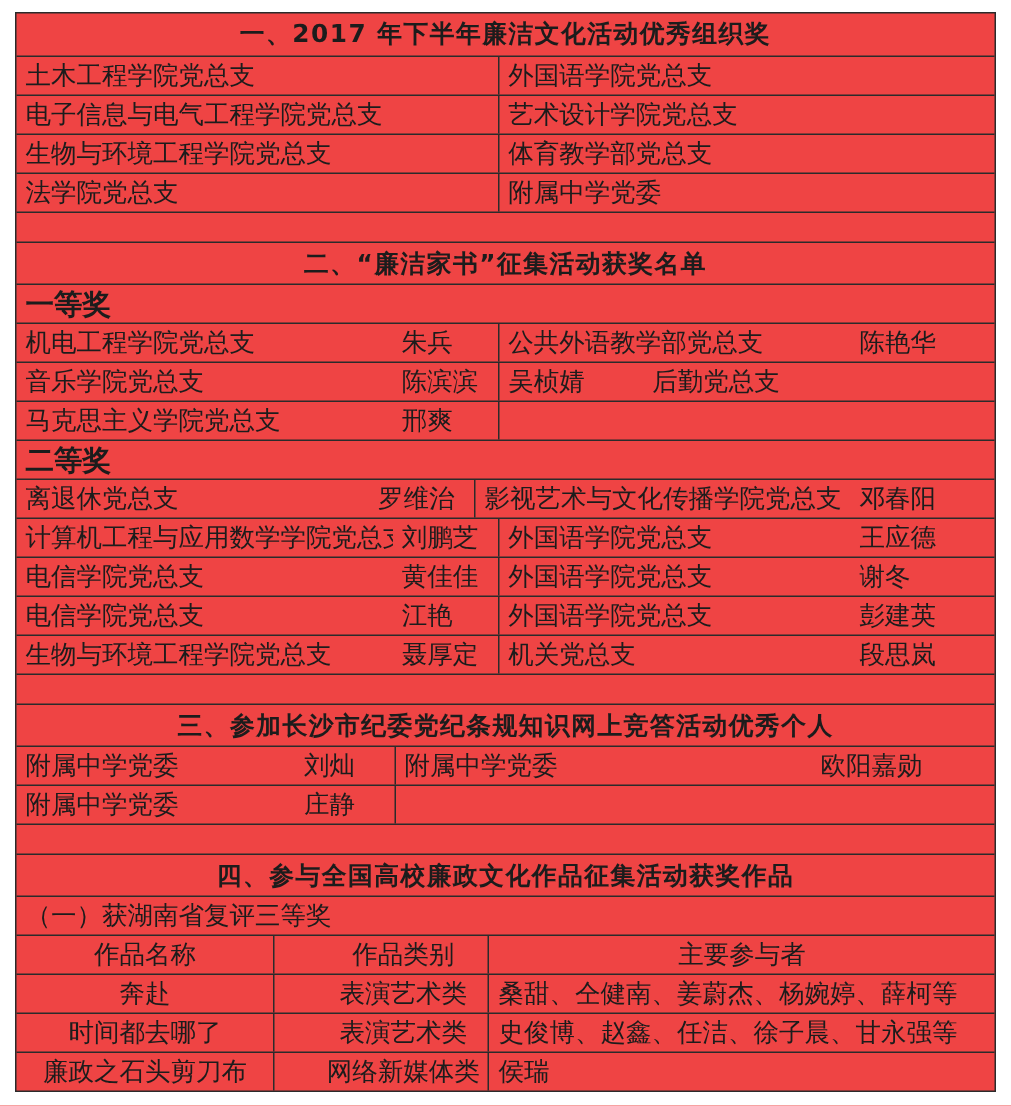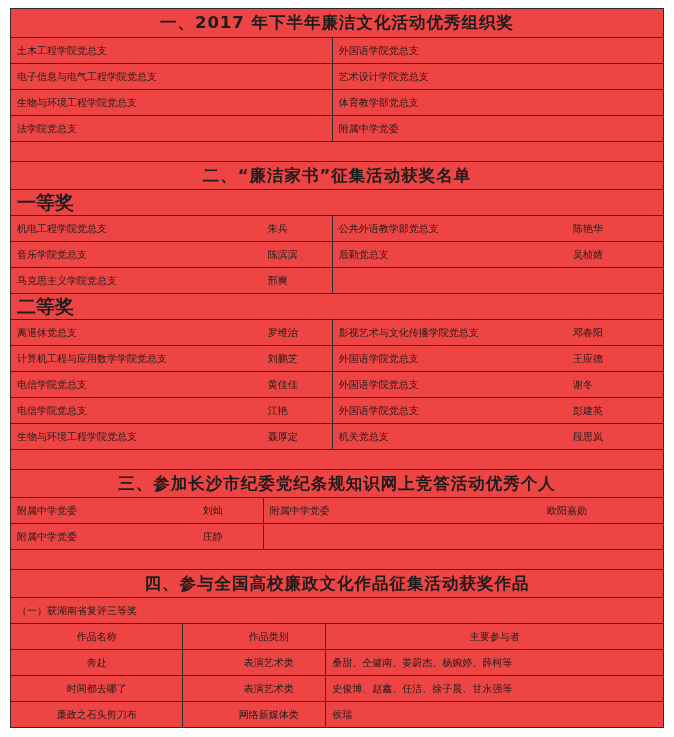--- a/index.html
+++ b/index.html
@@ -22,33 +22,33 @@
 
   .hdr {
     height: 28px;
     display: flex; align-items: center; justify-content: center;
     font-weight: bold;
     font-size: 16.5px;
     letter-spacing: 1px;
   }
   .spacer { height: 20px; }
 
-  .row { display: flex; height: 26px; font-size: 10px; align-items: stretch; }
+  .row { display: flex; height: 26px; font-size: 17px; align-items: stretch; }
   .cell { display: flex; align-items: center; padding: 0 6px; overflow: hidden; white-space: nowrap; }
 
   .label-row { font-weight: bold; font-size: 19px; }
   .label-row .cell { width: 100%; }
 
   
   .s1-left  { width: 49.2%; }
   .s1-right { flex: 1; border-left: 1px solid #2b2b2b; }
 
   
   .half-l { display: flex; justify-content: center; }
-  .half-r { flex: 1; display: flex; border-left: 1px solid #2b2b2b; gap: 32px; }
+  .half-r { flex: 1; display: flex; border-left: 1px solid #2b2b2b; }
   .s2 .half-l { width: 49.2%; }
   .s3 .half-l { width: 38.6%; }
   .org { flex: 1; }
   .s2 .half-l .nm { width: 70px; }
   .s2 .half-r .nm { width: 96px; }
   .s3 .half-l .nm { width: 66px; }
   .s3 .half-r .nm { width: 122px; }
 
   
   .s4-c1 { width: 26.3%; justify-content: center; }
@@ -96,22 +96,22 @@
         <div class="cell org">公共外语教学部党总支</div>
         <div class="cell nm">陈艳华</div>
       </div>
   </div>
   <div class="row s2">
     <div class="half-l">
         <div class="cell org">音乐学院党总支</div>
         <div class="cell nm">陈滨滨</div>
       </div>
     <div class="half-r">
+        <div class="cell nm">吴桢婧</div>
         <div class="cell org">后勤党总支</div>
-        <div class="cell nm">吴桢婧</div>
       </div>
   </div>
   <div class="row s2">
     <div class="half-l">
         <div class="cell org">马克思主义学院党总支</div>
         <div class="cell nm">邢爽</div>
       </div>
     <div class="half-r">
         <div class="cell org"></div>
         <div class="cell nm"></div>

